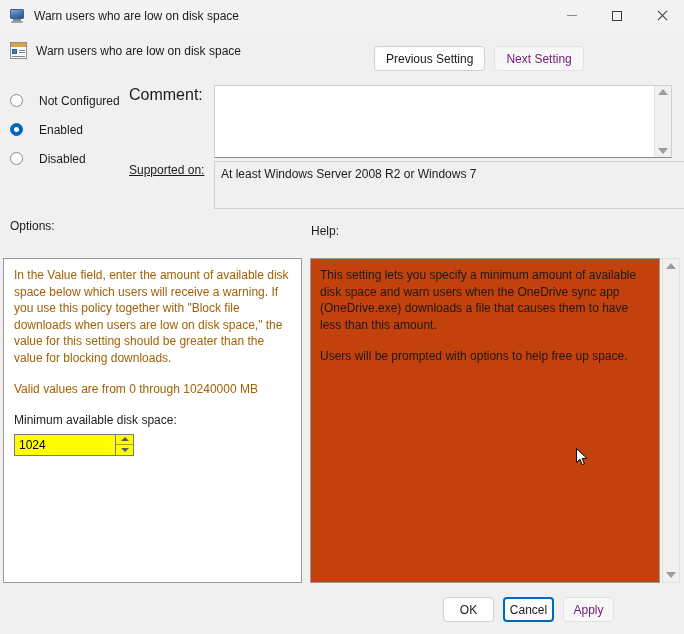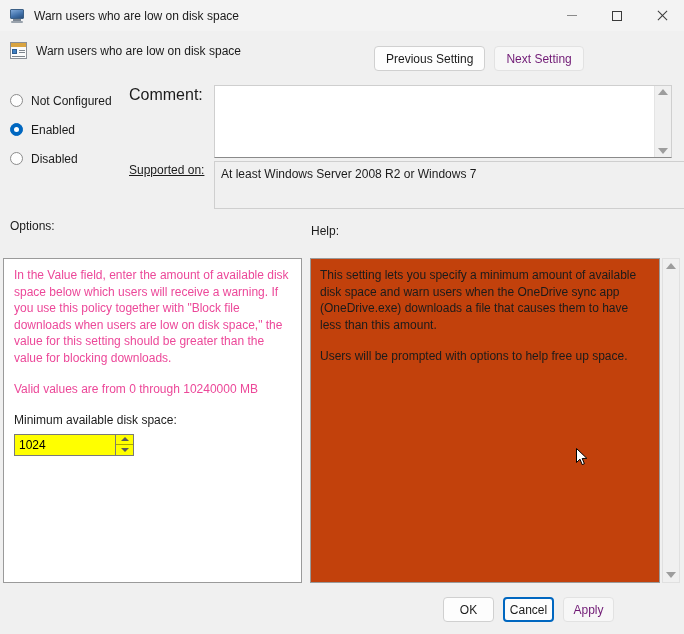--- a/index.html
+++ b/index.html
@@ -203,21 +203,21 @@
   }
   .radio.checked::after {
     content: "";
     position: absolute;
     left: 3px; top: 3px;
     width: 5px; height: 5px;
     border-radius: 50%;
     background: #ffffff;
   }
   .radio-label {
-    margin-left: 8px;
+    margin-left: 16px;
     font-size: 12px;
     white-space: nowrap;
   }
 
   
   .lbl-comment {
     position: absolute;
     left: 129px; top: 86px;
     font-size: 16px;
   }
@@ -292,21 +292,21 @@
     width: 299px; height: 325px;
     background: #ffffff;
     border: 1px solid #9a9a9a;
     box-sizing: border-box;
     padding: 8px 10px;
     overflow: hidden;
   }
   .opt-para {
     font-size: 12px;
     line-height: 16.5px;
-    color: #ec4899;
+    color: #a16207;
     margin: 0 0 15px 0;
   }
   .opt-label {
     font-size: 12px;
     margin: 0 0 7px 0;
   }
 
   
   .spinner {
     width: 120px; height: 22px;

